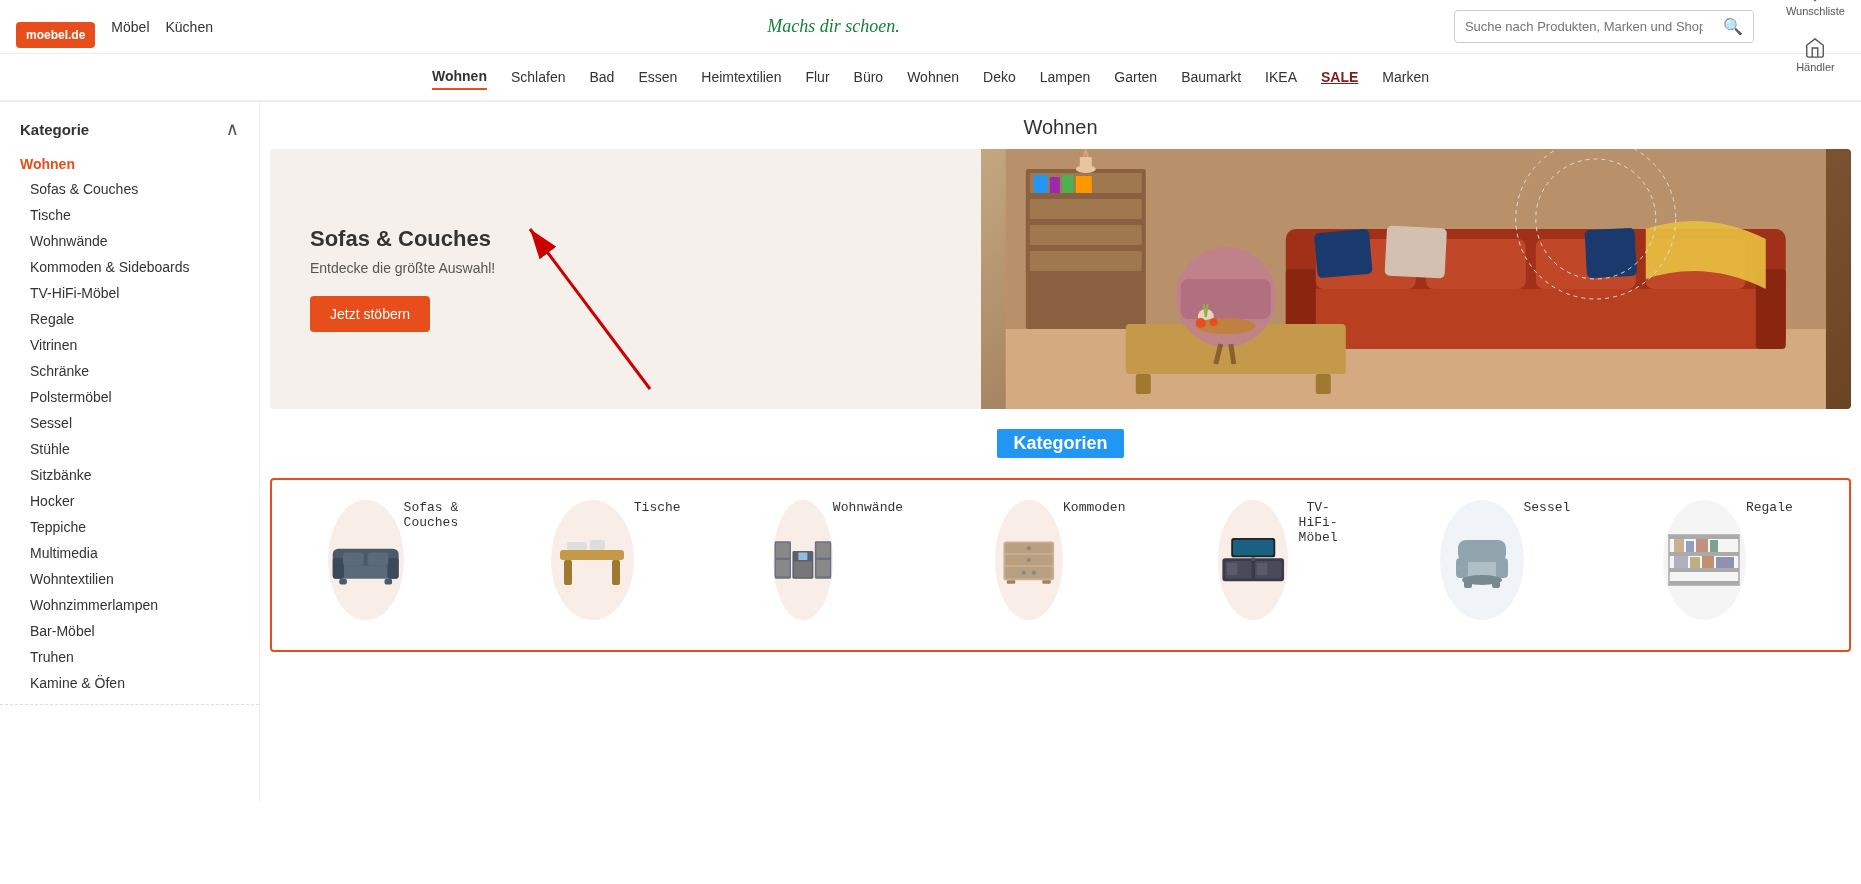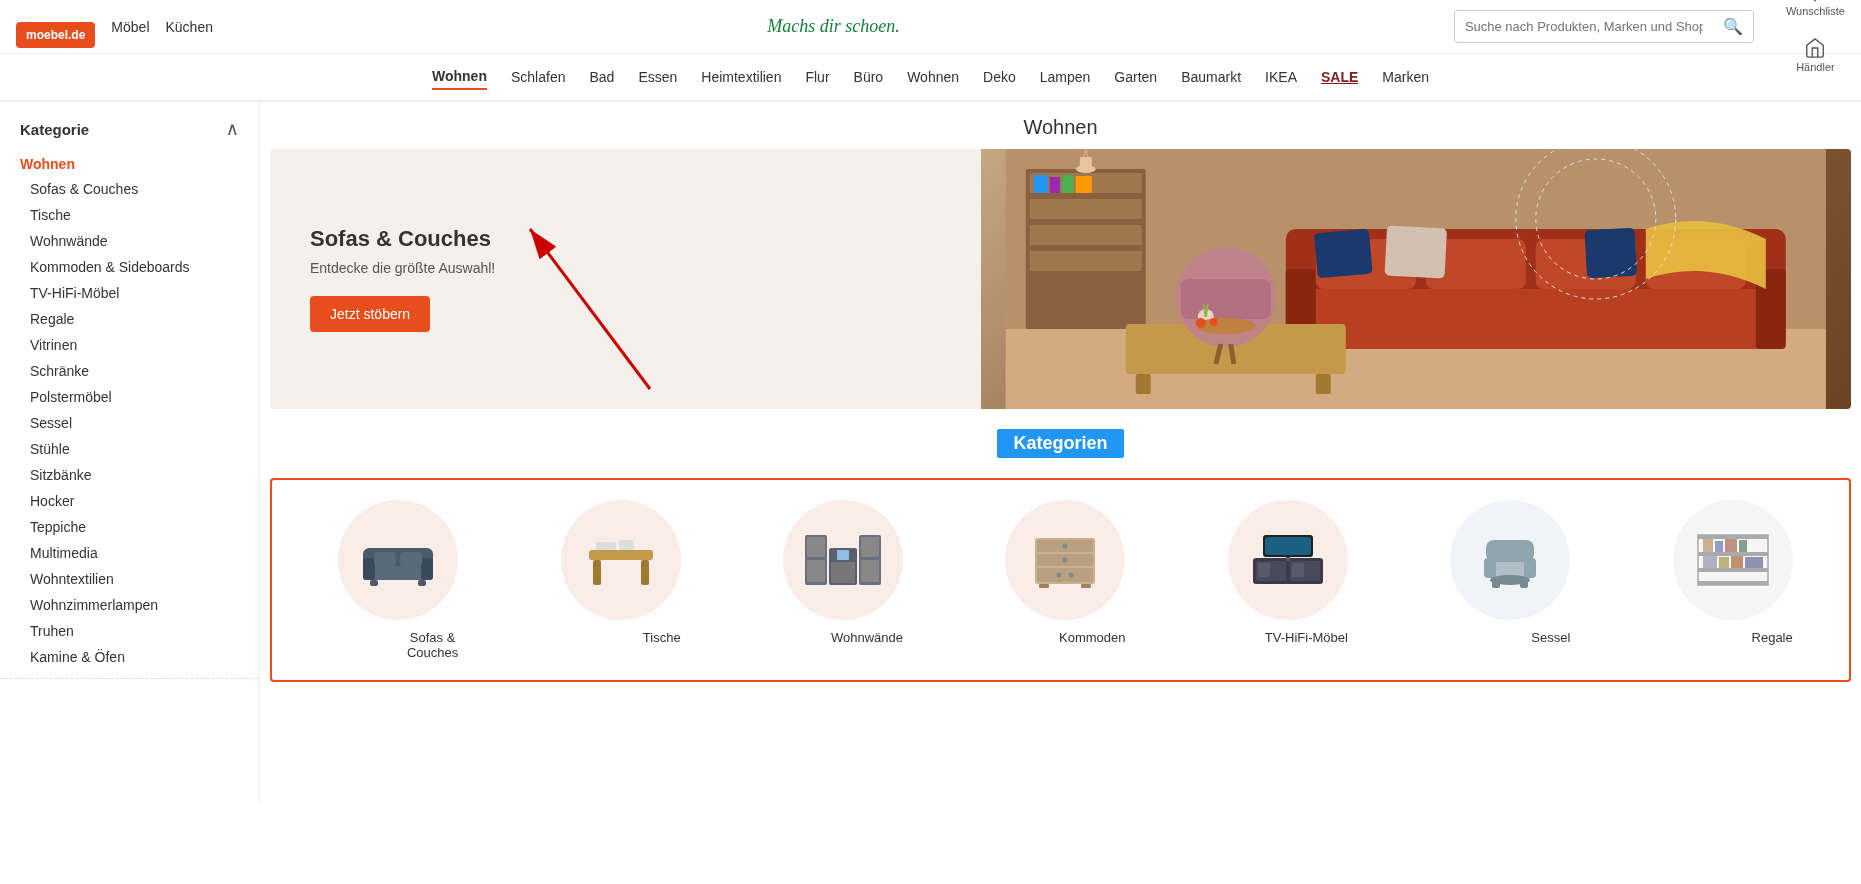--- a/index.html
+++ b/index.html
@@ -238,24 +238,25 @@
       padding: 20px;
     }
     .kategorien-grid {
       display: flex;
       gap: 20px;
       justify-content: space-around;
       flex-wrap: wrap;
     }
     .kategorie-item {
       display: flex;
-      flex-direction: column;
-      align-items: flex-end;
+      flex-direction: row;
+      align-items: flex-start;
       cursor: pointer;
       width: 130px;
+      font-family: Liberation Mono, monospace;
     }
     .kategorie-circle {
       width: 120px;
       height: 120px;
       border-radius: 50%;
       background: #f9ede8;
       display: flex;
       align-items: center;
       justify-content: center;
       margin-bottom: 10px;
@@ -347,20 +348,21 @@
     <div class="sidebar-item">Schränke</div>
     <div class="sidebar-item">Polstermöbel</div>
     <div class="sidebar-item">Sessel</div>
     <div class="sidebar-item">Stühle</div>
     <div class="sidebar-item">Sitzbänke</div>
     <div class="sidebar-item">Hocker</div>
     <div class="sidebar-item">Teppiche</div>
     <div class="sidebar-item">Multimedia</div>
     <div class="sidebar-item">Wohntextilien</div>
     <div class="sidebar-item">Wohnzimmerlampen</div>
+    <div class="sidebar-item">Bar-Möbel</div>
     <div class="sidebar-item">Truhen</div>
     <div class="sidebar-item">Kamine &amp; Öfen</div>
     <hr class="sidebar-divider">
   </aside>
 
   <main class="main-content">
     <h2 class="page-heading">Wohnen</h2>
 
     <div class="hero-banner" style="position:relative;">
       <div class="hero-left">

